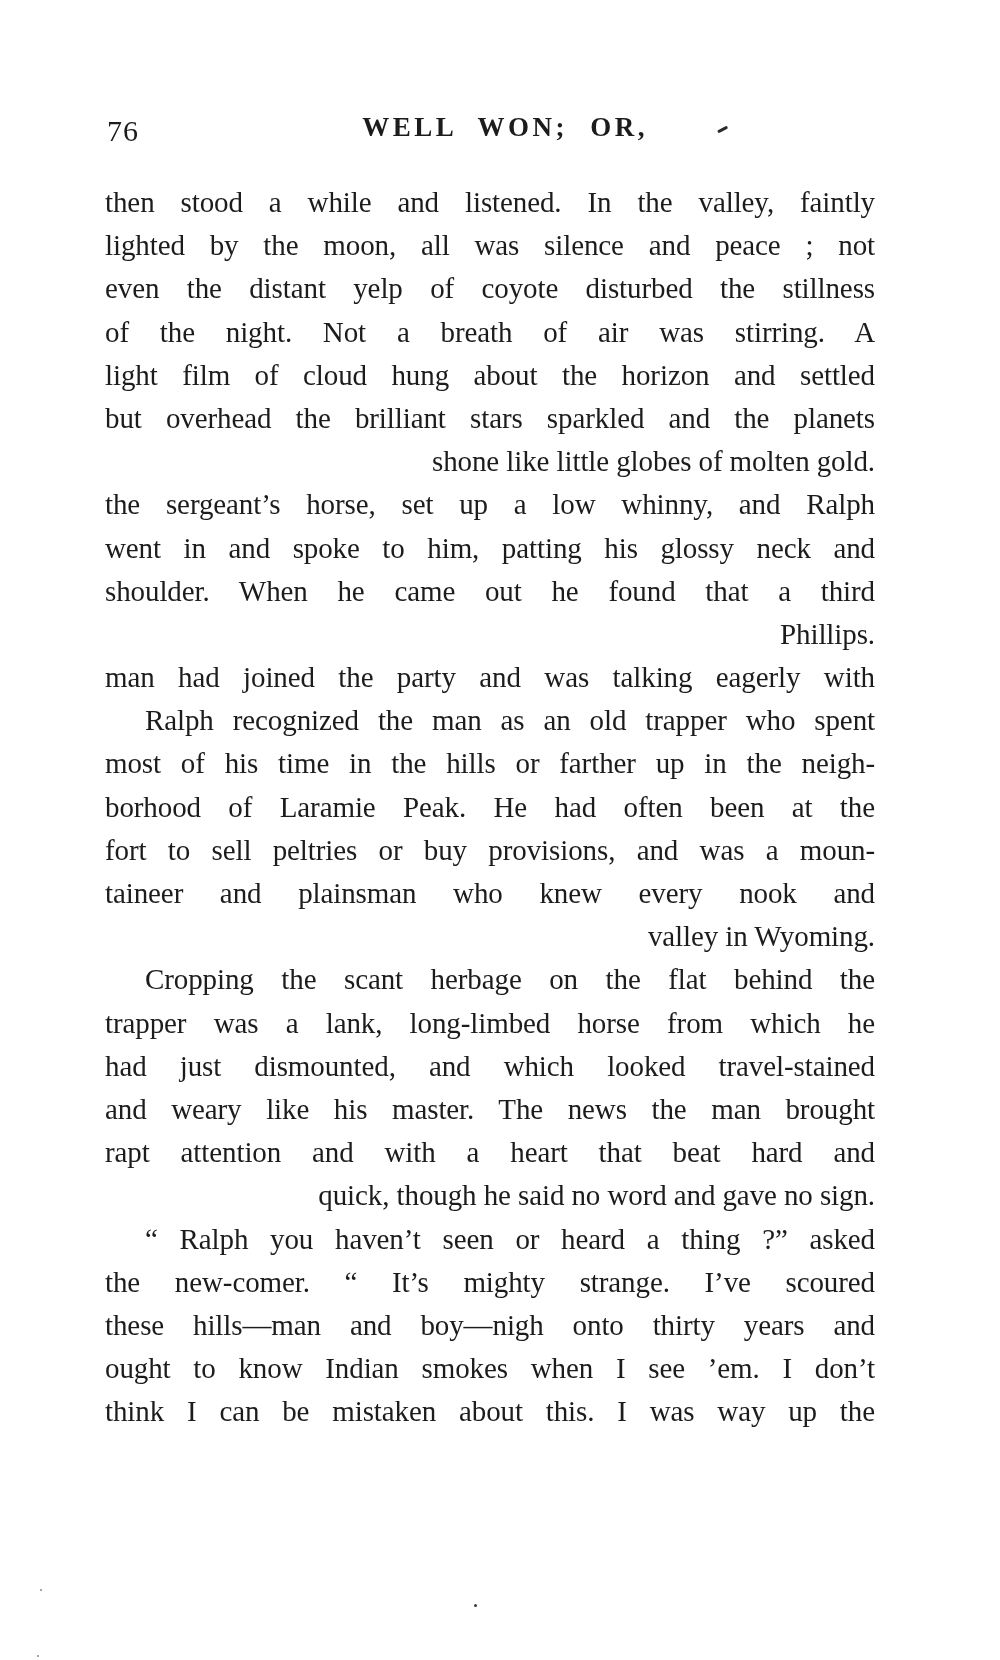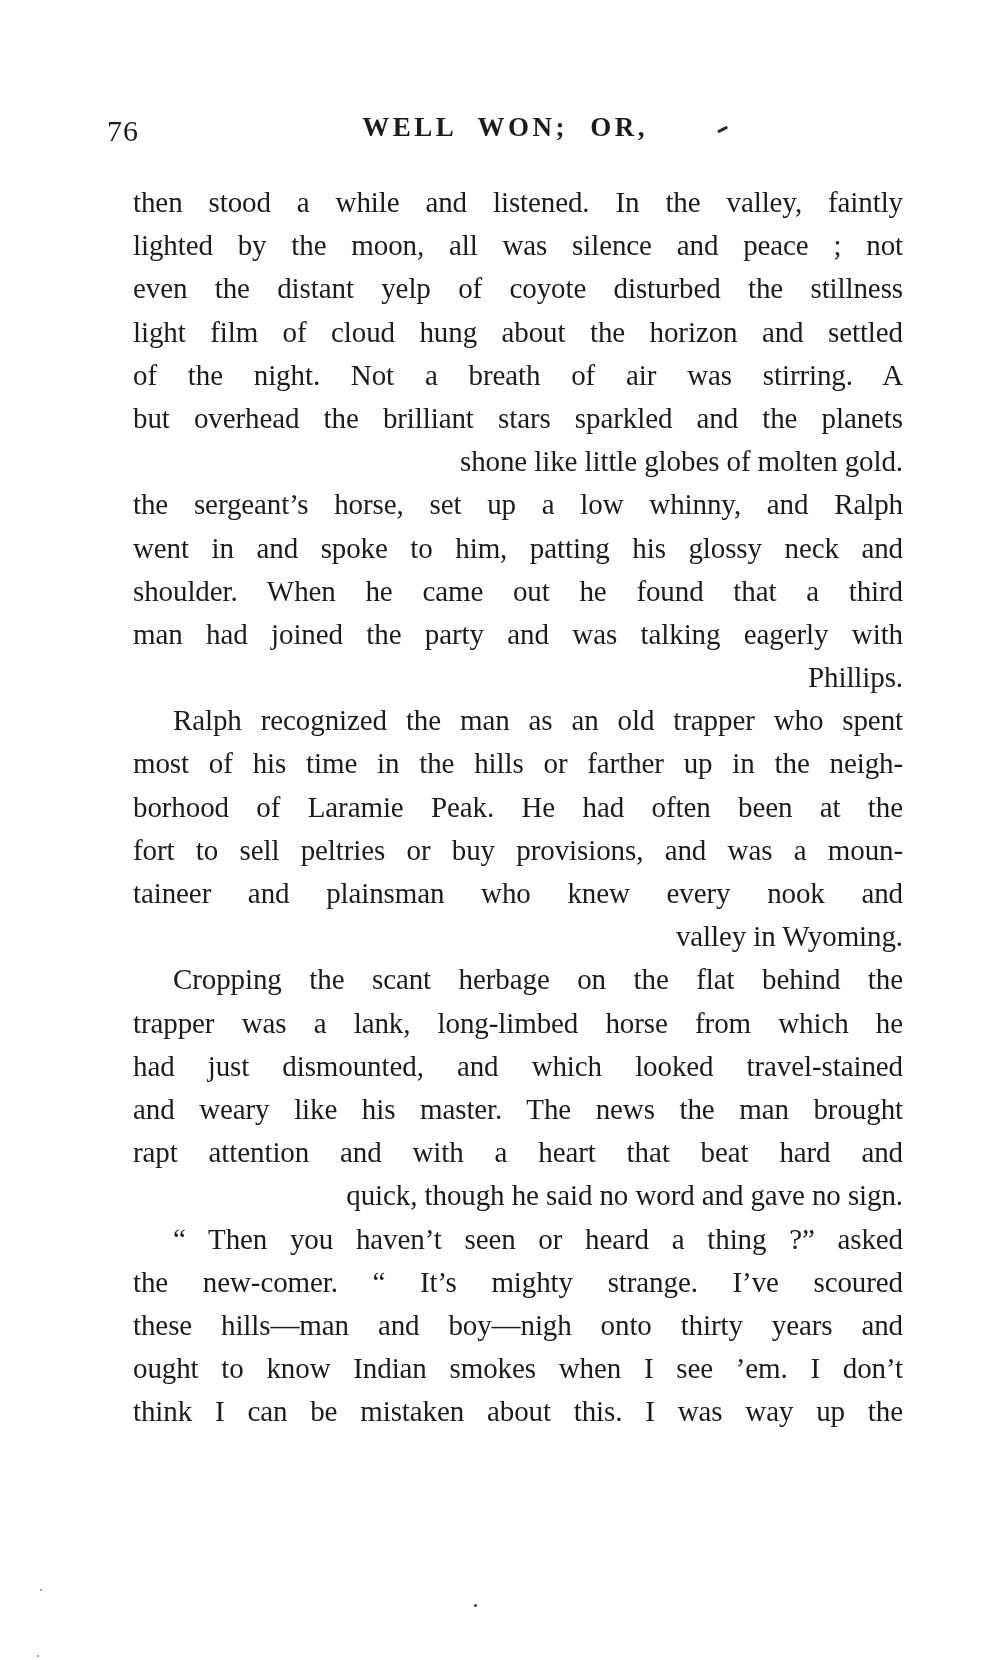--- a/index.html
+++ b/index.html
@@ -59,21 +59,20 @@
     transform: rotate(-27deg);
     border-radius: 2px;
   }
 
   
   .body-text {
     position: absolute;
     left: 105px;
     top: 181px;
     width: 770px;
-    margin-left: 28px;
   }
   .line {
     font-size: 29px;
     line-height: 43.2px;
     height: 43.2px;
     letter-spacing: -0.1px;
     text-align: right;
     color: var(--ink);
   }
   .line.just {
@@ -103,50 +102,50 @@
     <span class="page-num">76</span>
     <span class="head-title">WELL WON; OR,</span>
     <span class="head-tick"></span>
   </header>
 
   <main class="body-text">
       <div>
         <div class="line just">then stood a while and listened.  In the valley, faintly</div>
         <div class="line just">lighted by the moon, all was silence and peace ; not</div>
         <div class="line just">even the distant yelp of coyote disturbed the stillness</div>
+        <div class="line just">of the night.  Not a breath of air was stirring.  A</div>
         <div class="line just">light film of cloud hung about the horizon and settled</div>
-        <div class="line just">of the night.  Not a breath of air was stirring.  A</div>
         <div class="line just">but overhead the brilliant stars sparkled and the planets</div>
         <div class="line">shone like little globes of molten gold.</div>
       </div>
       <div>
         <div class="line just">the sergeant’s horse, set up a low whinny, and Ralph</div>
         <div class="line just">went in and spoke to him, patting his glossy neck and</div>
         <div class="line just">shoulder.  When he came out he found that a third</div>
+        <div class="line">Phillips.</div>
         <div class="line just">man had joined the party and was talking eagerly with</div>
-        <div class="line">Phillips.</div>
       </div>
       <div>
         <div class="line just indent">Ralph recognized the man as an old trapper who spent</div>
         <div class="line just">most of his time in the hills or farther up in the neigh-</div>
         <div class="line just">borhood of Laramie Peak.  He had often been at the</div>
         <div class="line just">fort to sell peltries or buy provisions, and was a moun-</div>
         <div class="line just">taineer and plainsman who knew every nook and</div>
         <div class="line">valley in Wyoming.</div>
       </div>
       <div>
         <div class="line just indent">Cropping the scant herbage on the flat behind the</div>
         <div class="line just">trapper was a lank, long-limbed horse from which he</div>
         <div class="line just">had just dismounted, and which looked travel-stained</div>
         <div class="line just">and weary like his master.  The news the man brought</div>
         <div class="line just">rapt attention and with a heart that beat hard and</div>
         <div class="line">quick, though he said no word and gave no sign.</div>
       </div>
       <div>
-        <div class="line just indent">“ Then you haven’t seen or heard a thing ?” asked</div>
+        <div class="line just indent">“ Ralph you haven’t seen or heard a thing ?” asked</div>
         <div class="line just">the new-comer.  “ It’s mighty strange.  I’ve scoured</div>
         <div class="line just">these hills—man and boy—nigh onto thirty years and</div>
         <div class="line just">ought to know Indian smokes when I see ’em.  I don’t</div>
         <div class="line just">think I can be mistaken about this.  I was way up the</div>
       </div>
     </main>
 
   <div class="speck s1"></div>
   <div class="speck s2"></div>
   <div class="speck s3"></div>

